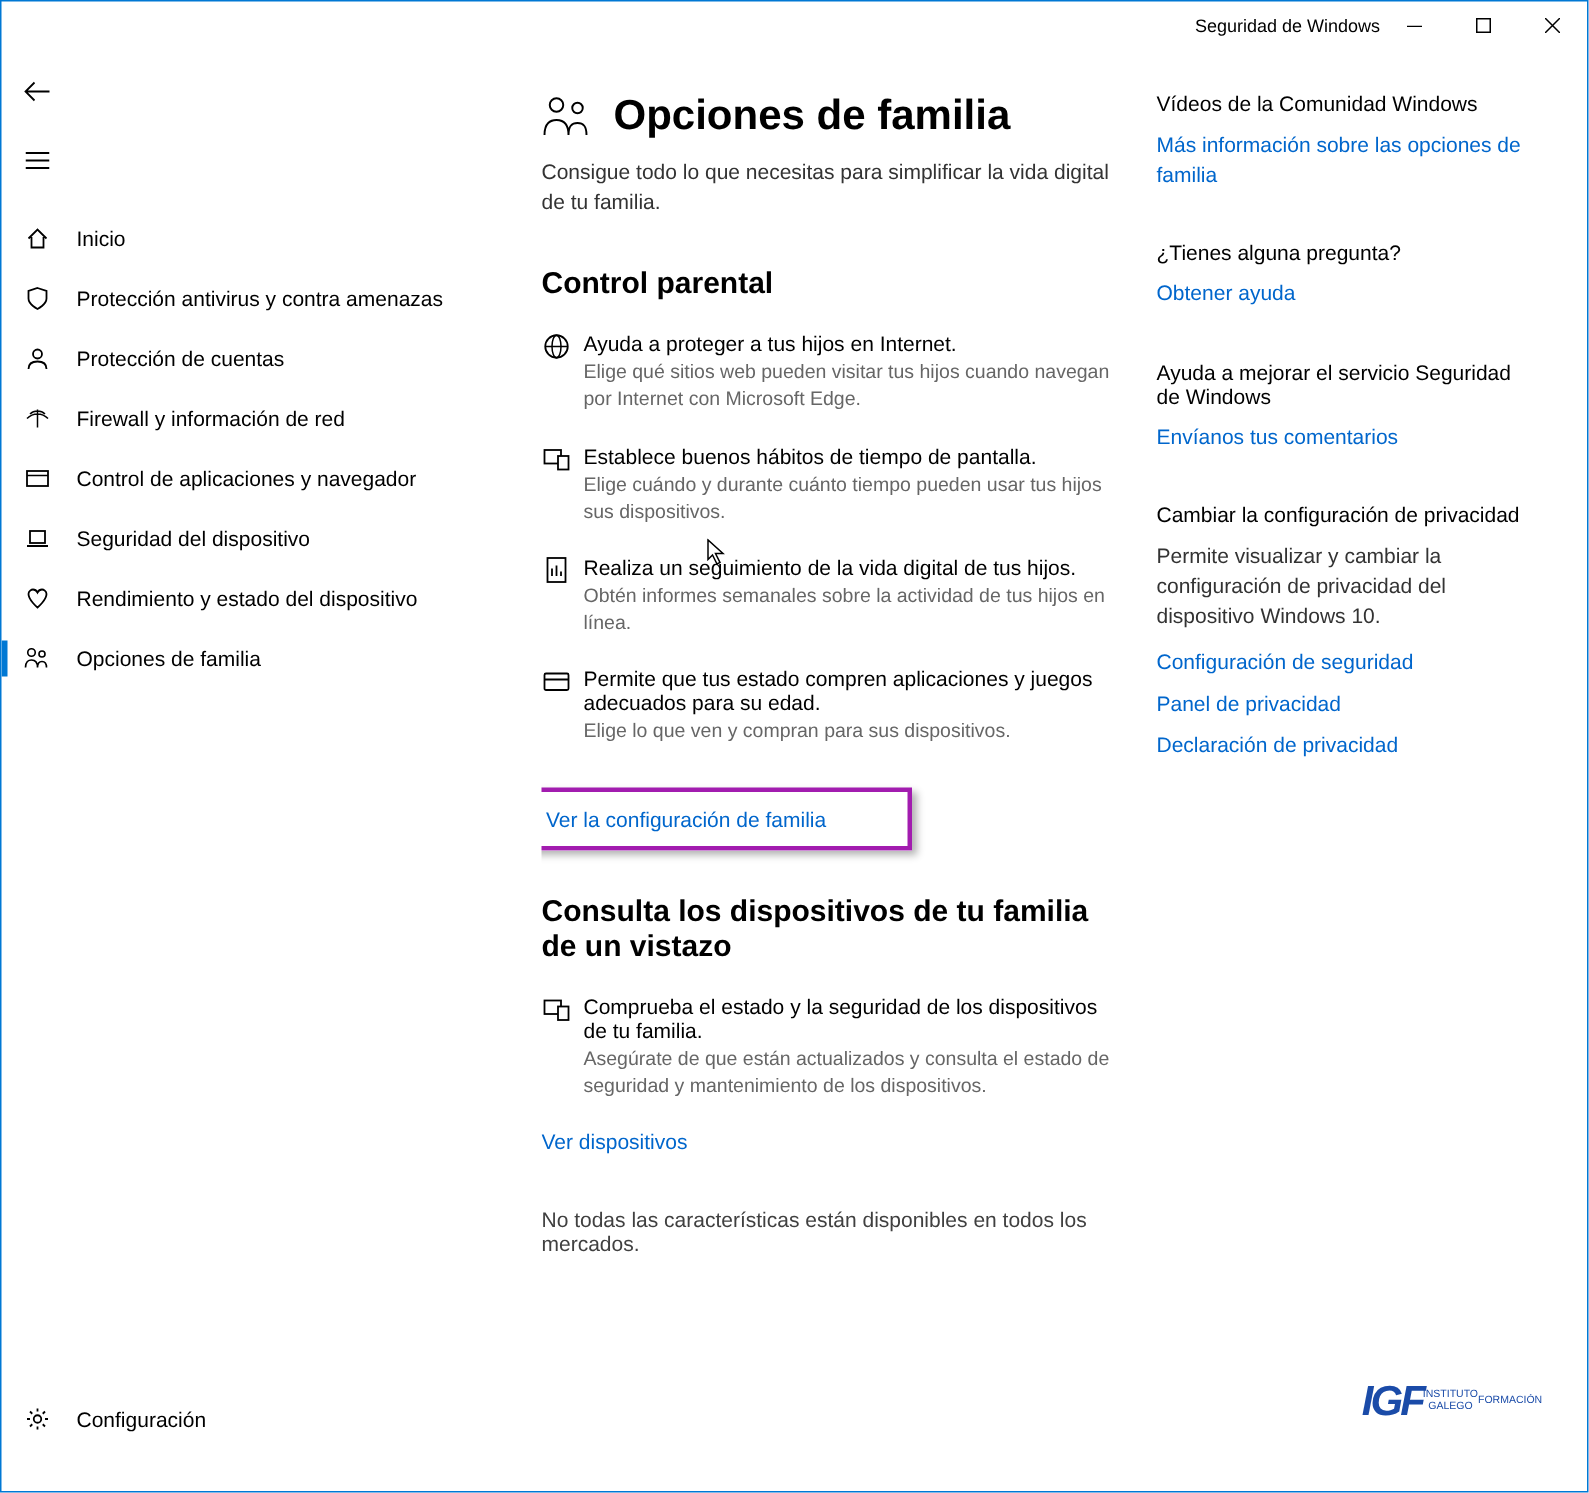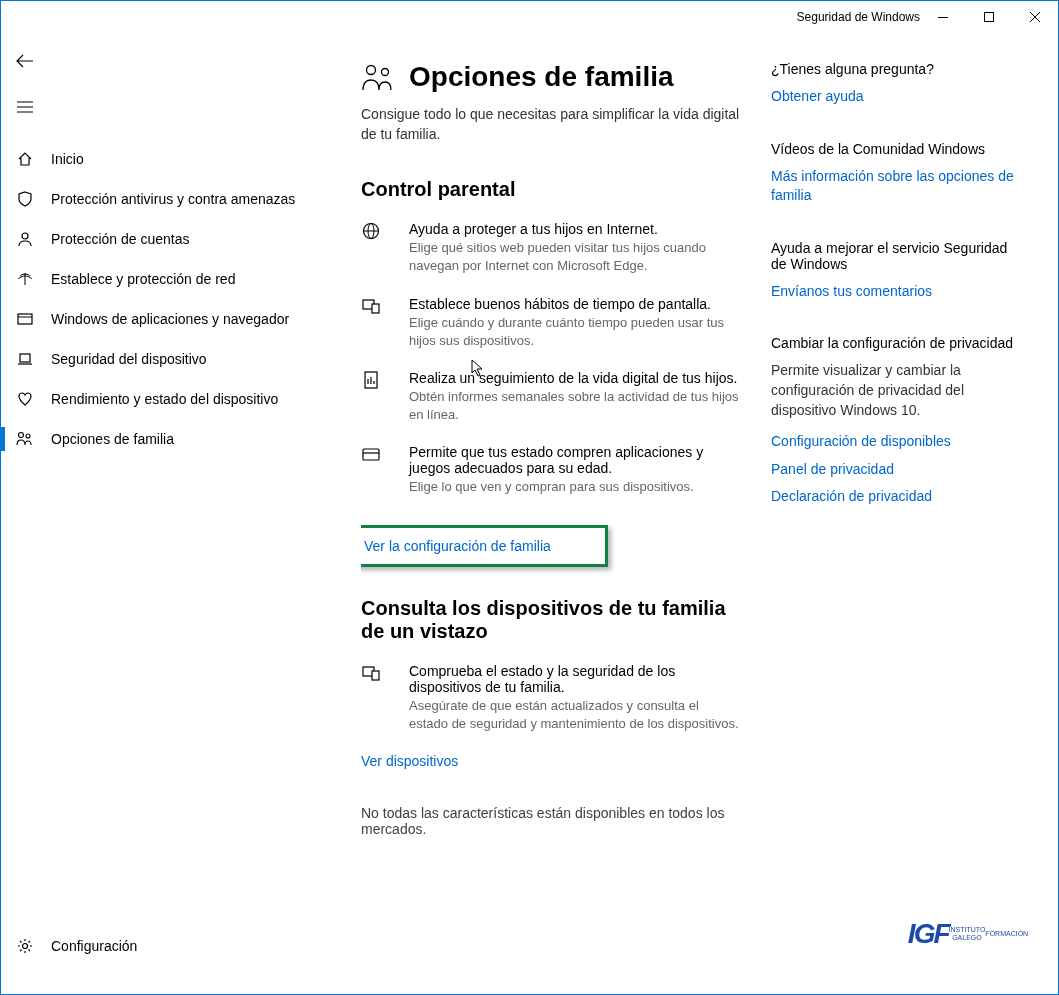--- a/index.html
+++ b/index.html
@@ -123,21 +123,21 @@
   margin-bottom: 34px;
   line-height: 1.4;
 }
 .section-title {
   font-size: 20px;
   font-weight: 600;
   margin-bottom: 20px;
 }
 .feature-item {
   display: flex;
-  gap: 28px;
+  gap: 8px;
   margin-bottom: 20px;
 }
 .feature-icon {
   width: 20px;
   height: 20px;
   flex-shrink: 0;
   display: flex;
   align-items: center;
   justify-content: center;
 }
@@ -153,21 +153,21 @@
   color: #666;
   line-height: 1.4;
 }
 .link {
   color: #0066cc;
   font-size: 14px;
   cursor: pointer;
   display: inline-block;
 }
 .highlighted-link {
-  border: 3px solid #15803d;
+  border: 3px solid #a21caf;
   padding: 10px 54px 10px 14px;
   margin: 8px 0 30px -14px;
   box-shadow: 3px 3px 5px rgba(0,0,0,0.3);
   display: inline-block;
 }
 .devices-link { margin-top: 8px; display: block; }
 .disclaimer {
   font-size: 14px;
   color: #404040;
   margin-top: 36px;
@@ -288,30 +288,30 @@
             </svg>
           </span>
         <span class="nav-label">Protección de cuentas</span>
       </div>
       <div class="nav-item">
         <span class="nav-icon">
             <svg width="16" height="16">
               <path d="M8 2 V14 M3 5 C3 5 5 3 8 3 C11 3 13 5 13 5 M1 8 C1 8 4 5 8 5 C12 5 15 8 15 8" fill="none" stroke="#000" stroke-width="1"></path>
             </svg>
           </span>
-        <span class="nav-label">Establece y protección de red</span>
+        <span class="nav-label">Firewall y información de red</span>
       </div>
       <div class="nav-item">
         <span class="nav-icon">
             <svg width="16" height="16">
               <rect x="1" y="3" width="14" height="10" fill="none" stroke="#000" stroke-width="1.2"></rect>
               <path d="M1 6 H15" stroke="#000" stroke-width="1"></path>
             </svg>
           </span>
-        <span class="nav-label">Windows de aplicaciones y navegador</span>
+        <span class="nav-label">Control de aplicaciones y navegador</span>
       </div>
       <div class="nav-item">
         <span class="nav-icon">
             <svg width="16" height="16">
               <rect x="3" y="3" width="10" height="8" fill="none" stroke="#000" stroke-width="1.2"></rect>
               <path d="M1 13 H15" stroke="#000" stroke-width="1.2"></path>
             </svg>
           </span>
         <span class="nav-label">Seguridad del dispositivo</span>
       </div>
@@ -436,35 +436,35 @@
         </div>
       </div>
 
       <span class="link devices-link">Ver dispositivos</span>
 
       <div class="disclaimer">No todas las características están disponibles en todos los mercados.</div>
     </div>
 
     <div class="right-col">
       <div class="right-section">
+        <div class="right-title">Vídeos de la Comunidad Windows</div>
+        <span class="right-link">Más información sobre las opciones de familia</span>
+      </div>
+      <div class="right-section">
         <div class="right-title">¿Tienes alguna pregunta?</div>
         <span class="right-link">Obtener ayuda</span>
-      </div>
-      <div class="right-section">
-        <div class="right-title">Vídeos de la Comunidad Windows</div>
-        <span class="right-link">Más información sobre las opciones de familia</span>
       </div>
       <div class="right-section">
         <div class="right-title">Ayuda a mejorar el servicio Seguridad de Windows</div>
         <span class="right-link">Envíanos tus comentarios</span>
       </div>
       <div class="right-section">
         <div class="right-title">Cambiar la configuración de privacidad</div>
         <div class="right-desc">Permite visualizar y cambiar la configuración de privacidad del dispositivo Windows 10.</div>
-        <span class="right-link">Configuración de disponibles</span>
+        <span class="right-link">Configuración de seguridad</span>
         <span class="right-link">Panel de privacidad</span>
         <span class="right-link">Declaración de privacidad</span>
       </div>
     </div>
   </div>
 </div>
 
 <div class="cursor-pointer">
   <svg width="14" height="18">
       <path d="M1 1 L1 14 L4 11 L7 17 L9 16 L6 10 L11 10 Z" fill="#fff" stroke="#000" stroke-width="1"></path>

